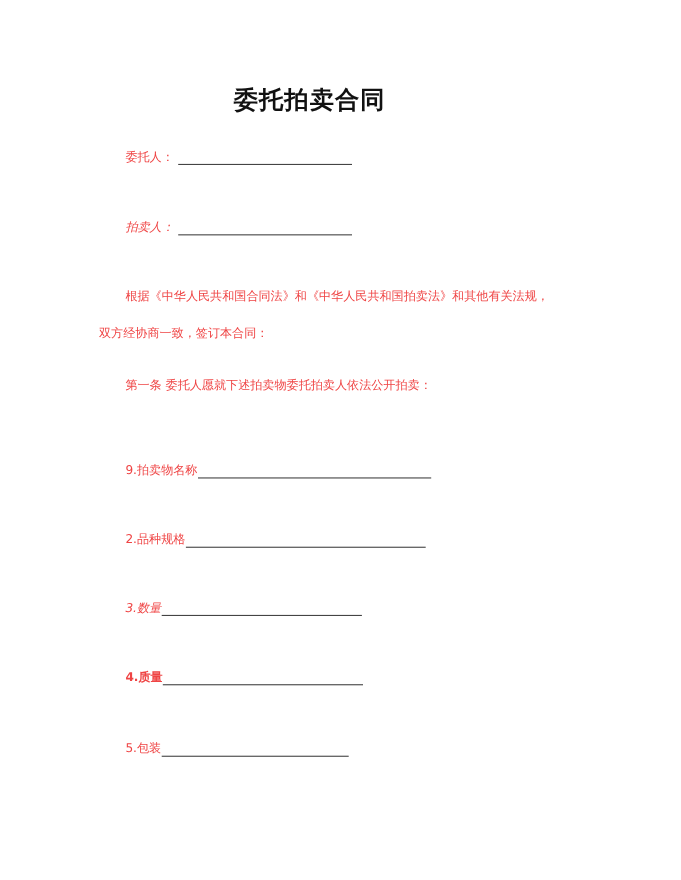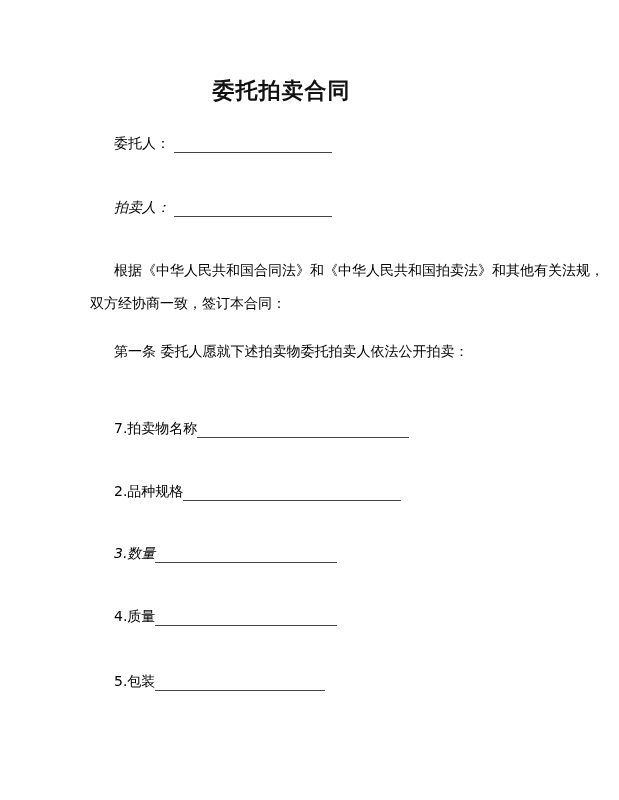--- a/index.html
+++ b/index.html
@@ -4,21 +4,21 @@
   <style>
     html, body { margin: 0; padding: 0; background: #ffffff; }
     body {
       width: 619px; height: 800px; position: relative; overflow: hidden;
       font-family: "DejaVu Sans", sans-serif; color: #222;
     }
     .title {
       position: absolute; left: 0; top: 76px; width: 563px; text-align: center;
       font-size: 22px; font-weight: bold; letter-spacing: 1px; color: #111;
     }
-    .line { position: absolute; font-size: 14px; white-space: nowrap; color: #000000; }
+    .line { position: absolute; font-size: 11px; white-space: nowrap; color: #ef4444; }
     .blank { display: inline-block; border-bottom: 1px solid #444; height: 12px; vertical-align: bottom; }
   </style>
 </head>
 <body>
 
 <div class="title">委托拍卖合同</div>
 
 <div class="line" style="left:114px; top:135px;">
   <span>委托人：</span>
   <span class="blank" style="width:158px;"></span>
@@ -28,30 +28,30 @@
   <span>拍卖人：</span>
   <span class="blank" style="width:158px;"></span>
 </div>
 
 <div class="line" style="left:114px; top:262px;">根据《中华人民共和国合同法》和《中华人民共和国拍卖法》和其他有关法规，</div>
 <div class="line" style="left:90px; top:295px;">双方经协商一致，签订本合同：</div>
 
 <div class="line" style="left:114px; top:343px;">第一条  委托人愿就下述拍卖物委托拍卖人依法公开拍卖：</div>
 
 <div class="line" style="left:114px; top:420px;">
-  <span>7.拍卖物名称</span><span class="blank" style="width:212px;"></span>
+  <span>9.拍卖物名称</span><span class="blank" style="width:212px;"></span>
 </div>
 
 <div class="line" style="left:114px; top:483px;">
   <span>2.品种规格</span><span class="blank" style="width:218px;"></span>
 </div>
 
 <div class="line" style="left:114px; top:545px;font-style:italic;">
   <span>3.数量</span><span class="blank" style="width:182px;"></span>
 </div>
 
-<div class="line" style="left:114px; top:608px;">
+<div class="line" style="left:114px; top:608px;font-weight:bold;">
   <span>4.质量</span><span class="blank" style="width:182px;"></span>
 </div>
 
 <div class="line" style="left:114px; top:673px;text-align:center;">
   <span>5.包装</span><span class="blank" style="width:170px;"></span>
 </div>
 
 </body></html>

